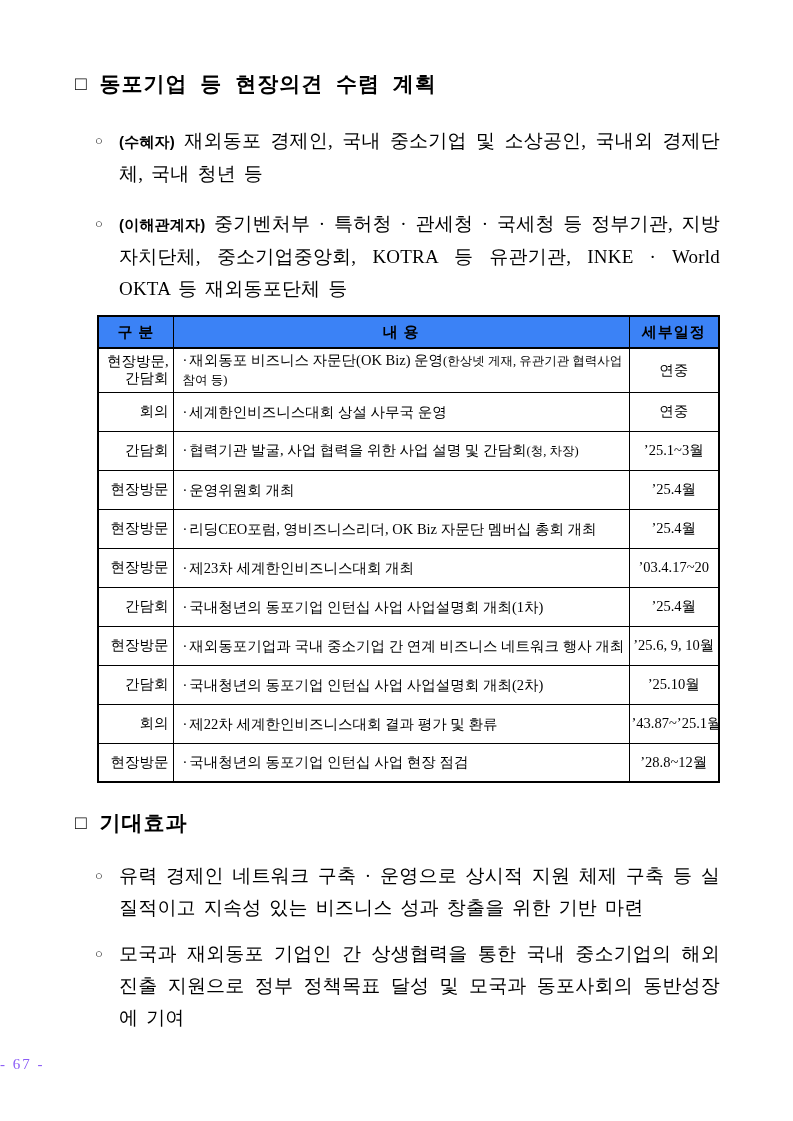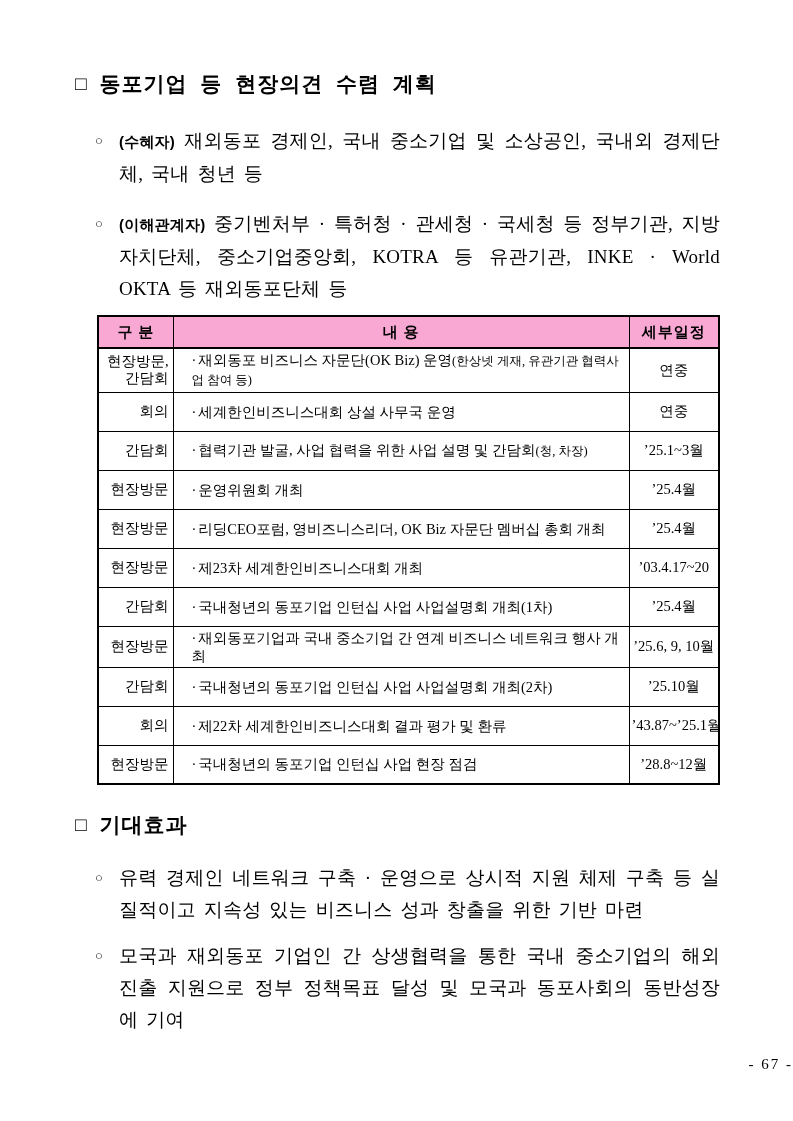--- a/index.html
+++ b/index.html
@@ -67,63 +67,63 @@
   
   table.sched {
     border-collapse: collapse;
     table-layout: fixed;
     width: 621px;
     margin-left: 22px;
     margin-bottom: 26px;
     border: 2px solid #000;
   }
   table.sched th {
-    background: #f9a8d4;
+    background: #3b82f6;
     border: 1px solid #000;
     border-bottom: 2px solid #000;
     height: 30px;
     font-size: 15px;
     font-weight: bold;
     letter-spacing: 1px;
     padding: 0 0;
   }
   table.sched td {
     border: 1px solid #000;
     font-size: 14.5px;
     padding: 2px 4px;
     box-sizing: border-box;
   }
   table.sched td.cat {
     text-align: right;
     line-height: 17px;
   }
   table.sched td.content {
     text-align: left;
-    padding-left: 18px;
+    padding-left: 9px;
     line-height: 18px;
   }
   table.sched td.content .dot { margin-right: 2px; }
   table.sched td.content .small { font-size: 12.5px; }
   table.sched td.sched-date {
     text-align: center;
     white-space: nowrap;
     padding: 8px 2px;
   }
   table.sched tbody tr { height: 39px; }
   table.sched tbody tr:first-child { height: 44px; }
   
   .footer {
     position: absolute;
     left: 0;
     top: 1056px;
     width: 100%;
-    text-align: right;
+    text-align: left;
     font-size: 15px;
     letter-spacing: 2px;
-    color: #000000;
+    color: #8b5cf6;
   }
 </style>
 </head>
 <body>
 
 <div class="page">
 
   <div class="section-heading">
     <span class="sq">□</span>
     <span>동포기업 등 현장의견 수렴 계획</span>

